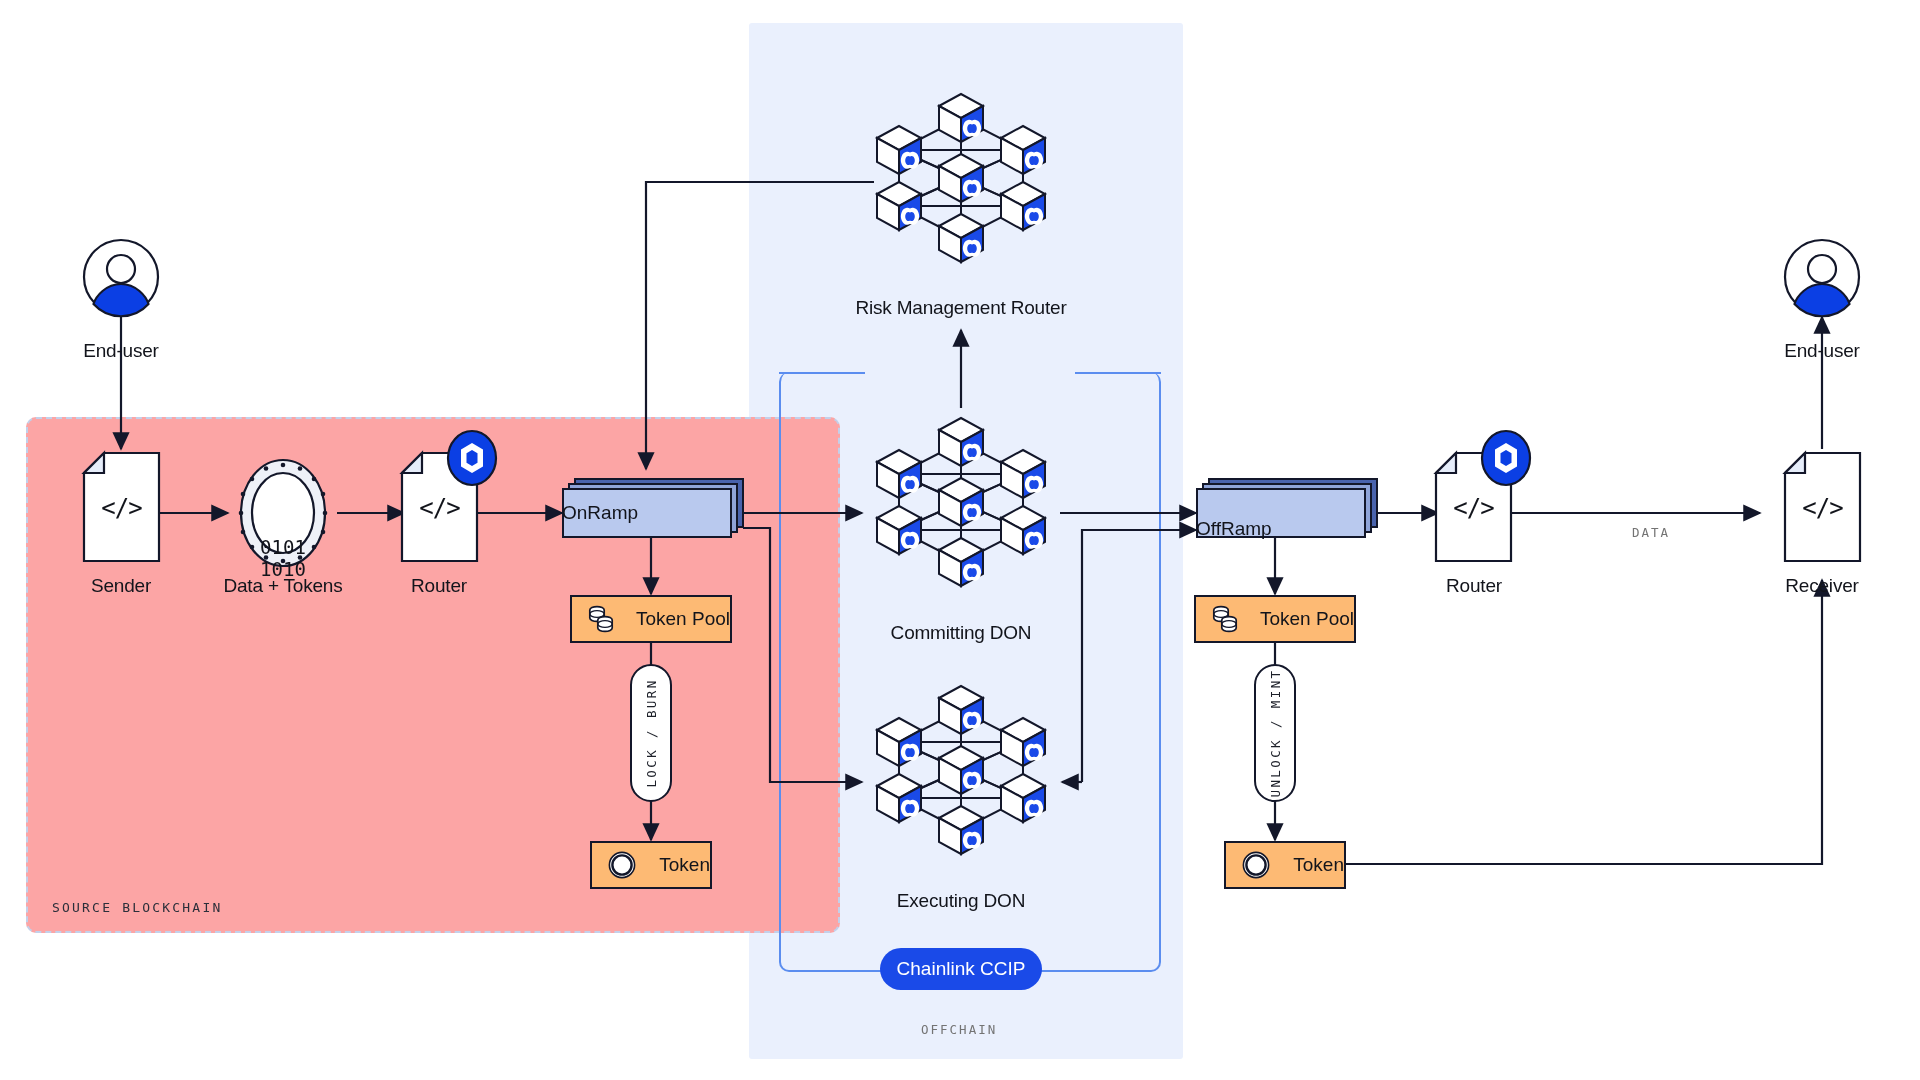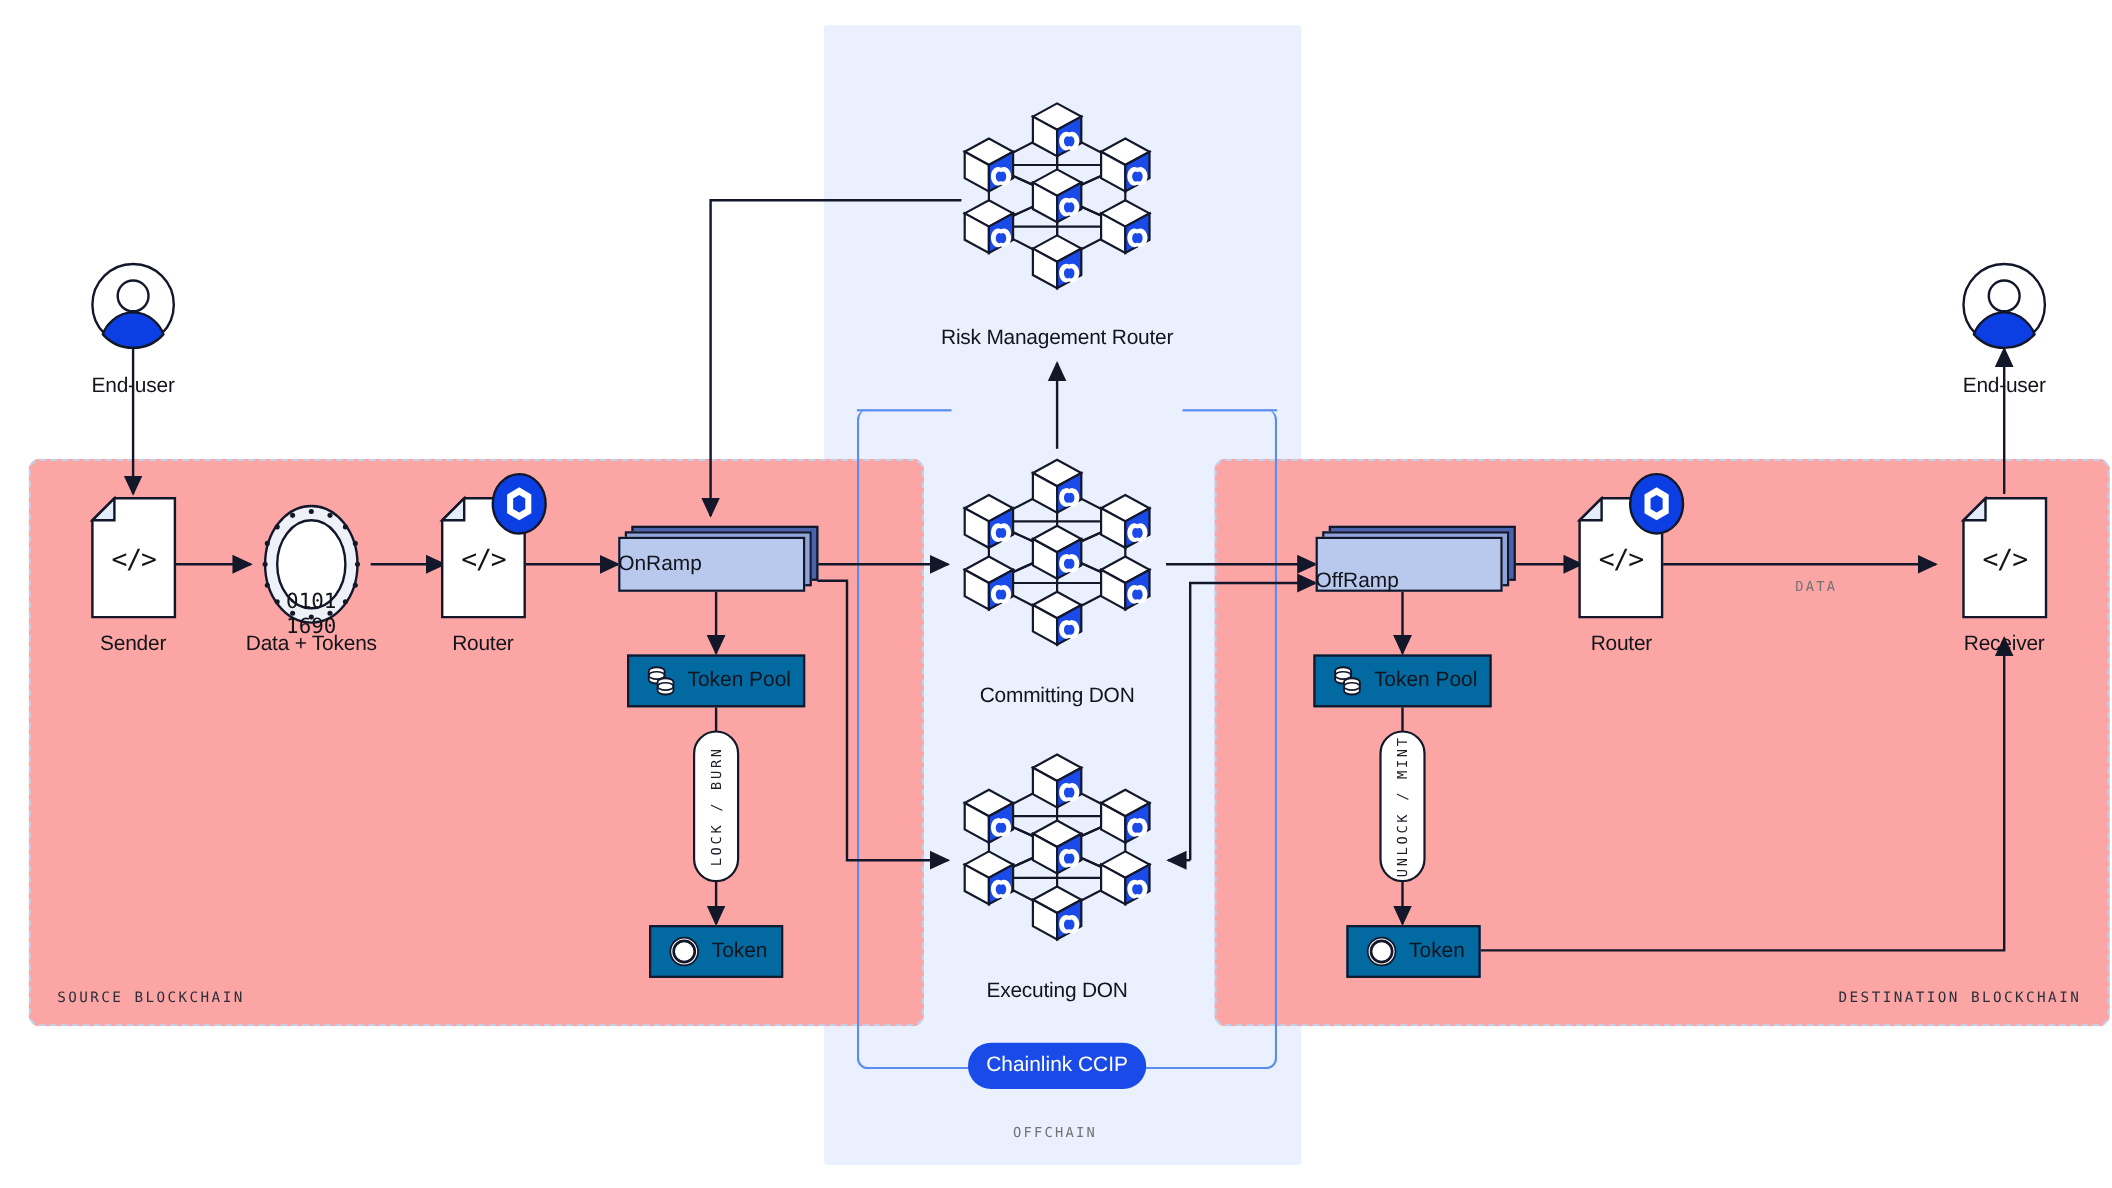--- a/index.html
+++ b/index.html
@@ -61,23 +61,23 @@
   .ramp .lay{position:absolute;box-sizing:border-box;}
   .ramp .lay3{background:#4963ad;border:2px solid #13172a;}
   .ramp .lay2{background:#8fa4d8;border:2px solid #13172a;}
   .ramp .lay1{background:#b9c9ee;border:2px solid #13172a;}
   .ramp .rtext{
     position:absolute;width:100%;
     font-size:19px;color:#12141b;
   }
   
   .wbox{
-    position:absolute;background:#0369a1;border:2px solid #13172a;
+    position:absolute;background:#fdba74;border:2px solid #13172a;
     box-sizing:border-box;display:flex;align-items:center;
-    gap:11px;padding-left:16px;
+    gap:11px;padding-left:16px;justify-content:space-between;
   }
   .wbox .wtext{font-size:19px;color:#12141b;white-space:nowrap;}
   
   .vpill{
     position:absolute;background:#ffffff;border:2px solid #13172a;
     border-radius:999px;box-sizing:border-box;
   }
   .vpill span{
     position:absolute;left:50%;top:50%;
     transform:translate(-50%,-50%) rotate(-90deg);
@@ -96,23 +96,20 @@
 <body>
 
 <div id="stage">
 
   <div class="abs panel-offchain"></div>
 
   <div class="abs panel-chain panel-source">
     <div class="panel-tag tag-left">SOURCE BLOCKCHAIN</div>
   </div>
 
-  <div class="abs panel-chain panel-dest">
-    <div class="panel-tag tag-right">DESTINATION BLOCKCHAIN</div>
-  </div>
 
   <div class="abs ccip-frame"></div>
   <div class="abs ccip-frame-top-l"></div>
   <div class="abs ccip-frame-top-r"></div>
 
   <svg class="abs" style="left:0;top:0;width:1920px;height:1080px;">
     <defs>
       <marker id="ah" markerWidth="9" markerHeight="9" refX="7.6" refY="4.5" orient="auto">
         <path d="M0,0.6 L8.4,4.5 L0,8.4 Z" fill="#13172a"></path>
       </marker>
@@ -199,21 +196,21 @@
         <circle cx="24" cy="89" r="2.3"></circle>
           <circle cx="15" cy="74" r="2.3"></circle>
         <circle cx="13" cy="55" r="2.3"></circle>
           <circle cx="15" cy="36" r="2.3"></circle>
         <circle cx="24" cy="21" r="2.3"></circle>
           <circle cx="38" cy="10.5" r="2.3"></circle>
       </g>
     </svg>
     <div class="bits" style="top:33px;">
       <div>0101</div>
-      <div>1690</div>
+      <div>1010</div>
     </div>
   </div>
   <div class="node-label" style="left:203px;top:575px;width:160px;">Data + Tokens</div>
 
   <div class="docwrap" style="left:401px;top:452px;width:77px;height:110px;">
     <svg width="77" height="110" viewBox="0 0 77 110">
       <path d="M21,1 L76,1 L76,109 L1,109 L1,21 Z" fill="#ffffff" stroke="#13172a" stroke-width="2.2"></path>
       <path d="M21,1 L21,21 L1,21 Z" fill="#e6edfa" stroke="#13172a" stroke-width="2.2"></path>
     </svg>
     <div class="codeglyph" style="top:42px;">&lt;/&gt;</div>

